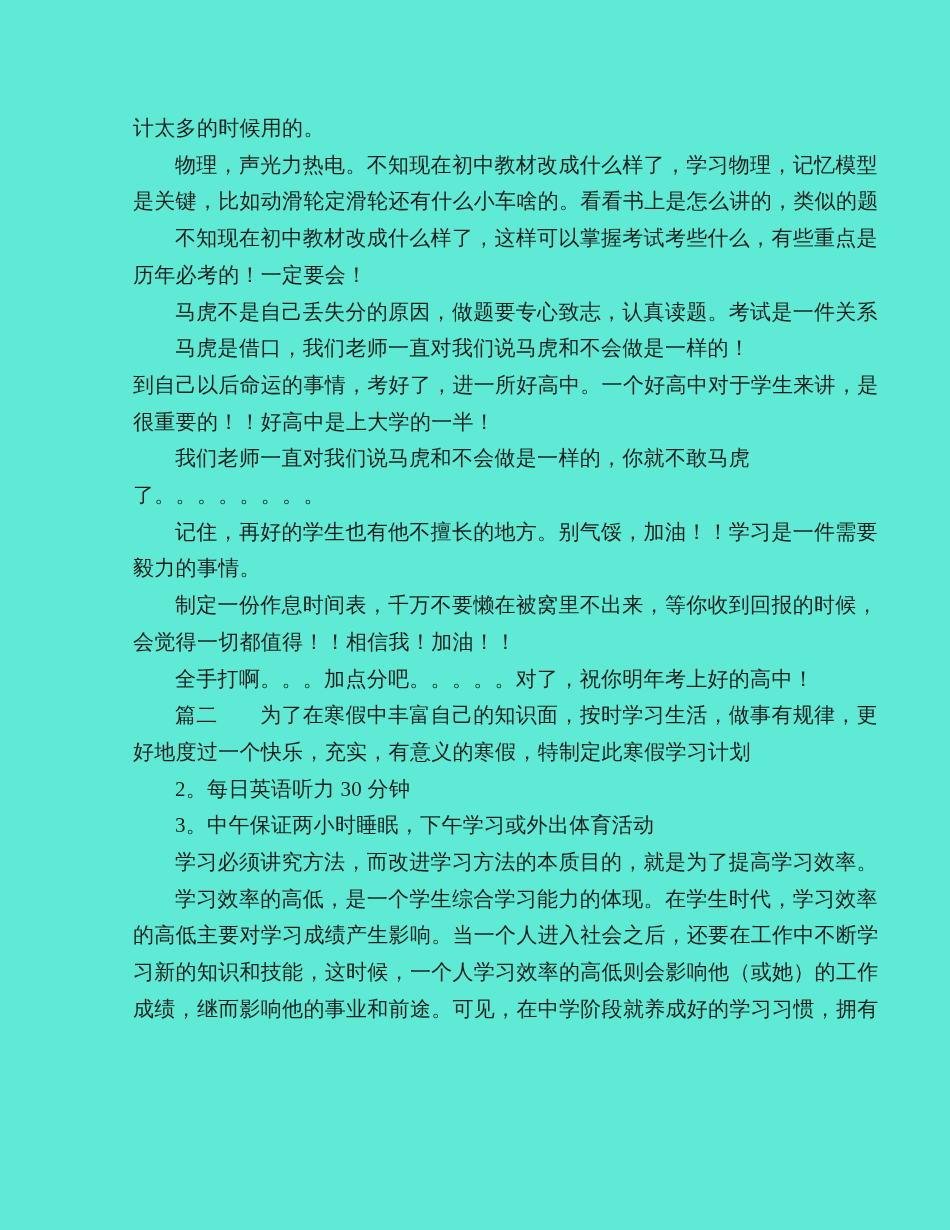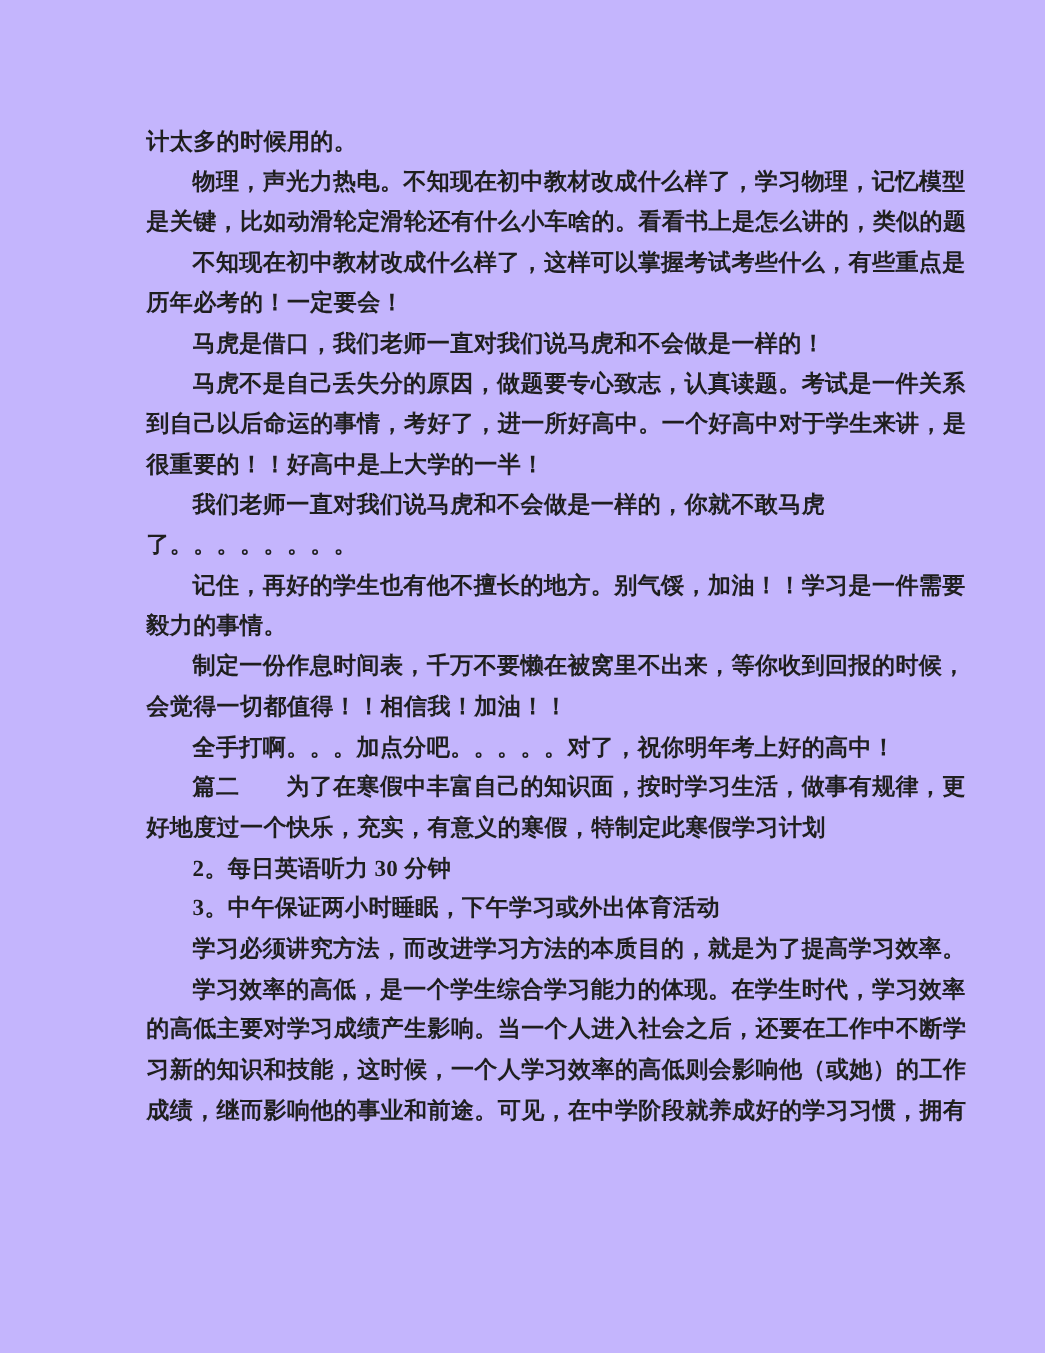--- a/index.html
+++ b/index.html
@@ -4,24 +4,23 @@
 <style>
   html, body {
     margin: 0;
     padding: 0;
     background: #ffffff;
   }
   .page {
     position: relative;
     width: 950px;
     height: 1230px;
-    background: #c4b5fd;
+    background: #5eead4;
     overflow: hidden;
     font-family: "Liberation Serif", "DejaVu Serif", serif;
-    font-weight: bold;
   }
   .doc-body {
     position: absolute;
     left: 133px;
     top: 110px;
     width: 737px;
     font-size: 21px;
     line-height: 36.7px;
     color: #1f1f1f;
   }
@@ -36,22 +35,22 @@
 </head>
 <body>
 
 <div class="page">
   <div class="doc-body" style="color: rgb(31, 31, 31);">
       <div class="text-line">计太多的时候用的。</div>
       <div class="text-line indented">物理，声光力热电。不知现在初中教材改成什么样了，学习物理，记忆模型</div>
       <div class="text-line">是关键，比如动滑轮定滑轮还有什么小车啥的。看看书上是怎么讲的，类似的题</div>
       <div class="text-line indented">不知现在初中教材改成什么样了，这样可以掌握考试考些什么，有些重点是</div>
       <div class="text-line">历年必考的！一定要会！</div>
+      <div class="text-line indented">马虎不是自己丢失分的原因，做题要专心致志，认真读题。考试是一件关系</div>
       <div class="text-line indented">马虎是借口，我们老师一直对我们说马虎和不会做是一样的！</div>
-      <div class="text-line indented">马虎不是自己丢失分的原因，做题要专心致志，认真读题。考试是一件关系</div>
       <div class="text-line">到自己以后命运的事情，考好了，进一所好高中。一个好高中对于学生来讲，是</div>
       <div class="text-line">很重要的！！好高中是上大学的一半！</div>
       <div class="text-line indented">我们老师一直对我们说马虎和不会做是一样的，你就不敢马虎</div>
       <div class="text-line">了。。。。。。。。</div>
       <div class="text-line indented">记住，再好的学生也有他不擅长的地方。别气馁，加油！！学习是一件需要</div>
       <div class="text-line">毅力的事情。</div>
       <div class="text-line indented">制定一份作息时间表，千万不要懒在被窝里不出来，等你收到回报的时候，</div>
       <div class="text-line">会觉得一切都值得！！相信我！加油！！</div>
       <div class="text-line indented">全手打啊。。。加点分吧。。。。。对了，祝你明年考上好的高中！</div>
       <div class="text-line indented">篇二　　为了在寒假中丰富自己的知识面，按时学习生活，做事有规律，更</div>

